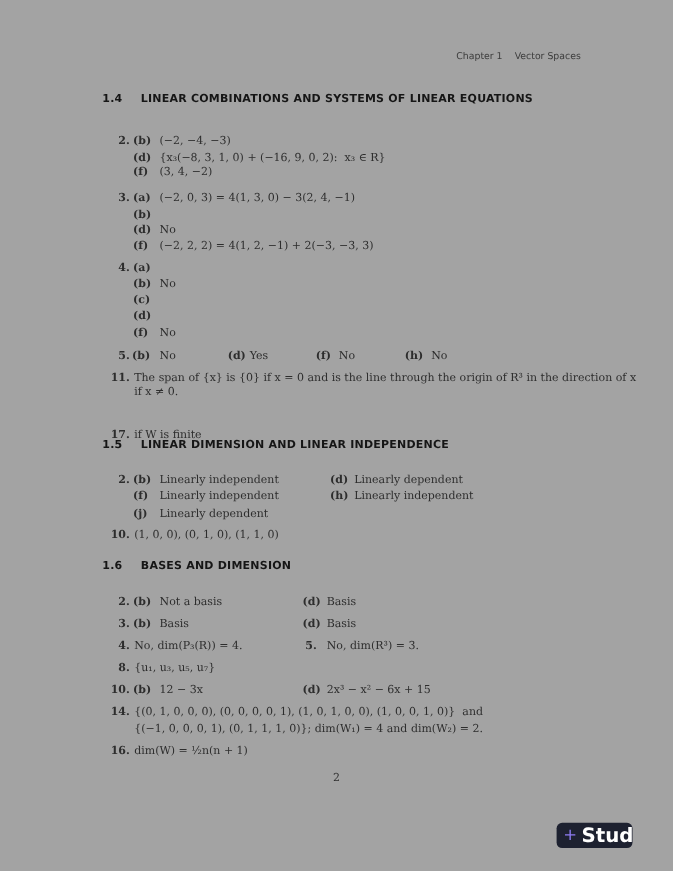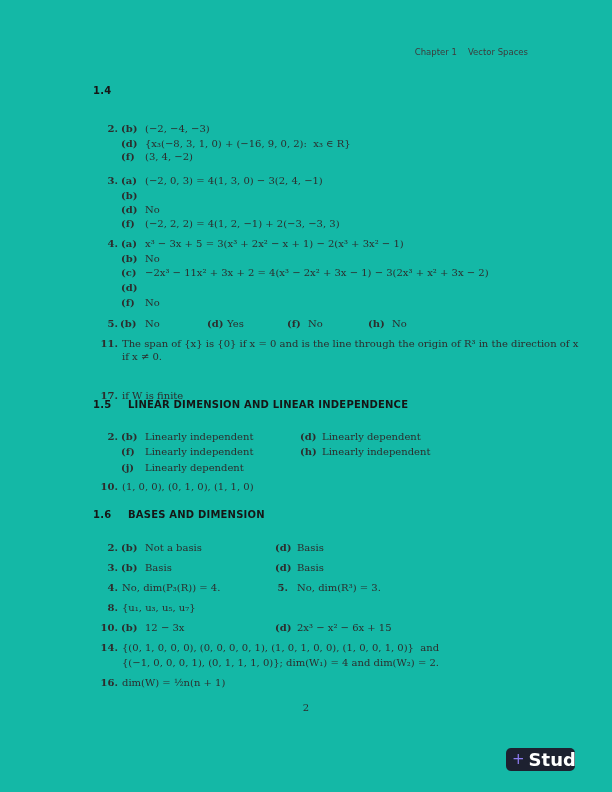--- a/index.html
+++ b/index.html
@@ -1,20 +1,20 @@
 <!DOCTYPE html>
 <html><head>
 <meta charset="utf-8">
 <style>
   html, body { margin: 0; padding: 0; background: #ffffff; }
   .page {
     position: relative;
     width: 612px;
     height: 792px;
-    background: #14b8a6;
+    background: #a3a3a3;
     overflow: hidden;
     font-family: "DejaVu Serif", serif;
     color: #2d2d2d;
   }
   .running-head {
     position: absolute;
     top: 47px;
     right: 84px;
     font-family: "DejaVu Sans", sans-serif;
     font-size: 8.5px;
@@ -84,20 +84,21 @@
 
 <div class="page">
 
   <div class="running-head">
     <span>Chapter 1</span><span class="gap"></span><span>Vector Spaces</span>
   </div>
 
   <div>
     <div class="sec-head" style="top:85px">
       <span class="sec-num">1.4</span>
+      <span class="sec-title">LINEAR COMBINATIONS AND SYSTEMS OF LINEAR EQUATIONS</span>
     </div>
 
     <div class="row" style="top:122px">
       <span class="n">2.</span>
       <span class="l1">(b)</span>
       <span class="t1">(−2, −4, −3)</span>
     </div>
     <div class="row" style="top:137px">
       <span class="l1">(d)</span>
       <span class="t1">{x₃(−8, 3, 1, 0) + (−16, 9, 0, 2):&nbsp; x₃ ∈ R}</span>
@@ -120,29 +121,27 @@
       <span class="t1">No</span>
     </div>
     <div class="row" style="top:217px">
       <span class="l1">(f)</span>
       <span class="t1">(−2, 2, 2) = 4(1, 2, −1) + 2(−3, −3, 3)</span>
     </div>
 
     <div class="row" style="top:237px">
       <span class="n">4.</span>
       <span class="l1">(a)</span>
-      <span class="t1">x³ − 3x + 5 = 3(x³ + 2x² − x + 1) − 2(x³ + 3x² − 1)</span>
     </div>
     <div class="row" style="top:252px">
       <span class="l1">(b)</span>
       <span class="t1">No</span>
     </div>
     <div class="row" style="top:266px">
       <span class="l1">(c)</span>
-      <span class="t1">−2x³ − 11x² + 3x + 2 = 4(x³ − 2x² + 3x − 1) − 3(2x³ + x² + 3x − 2)</span>
     </div>
     <div class="row" style="top:281px">
       <span class="l1">(d)</span>
     </div>
     <div class="row" style="top:296px">
       <span class="l1">(f)</span>
       <span class="t1">No</span>
     </div>
 
     <div class="row" style="top:317px">

